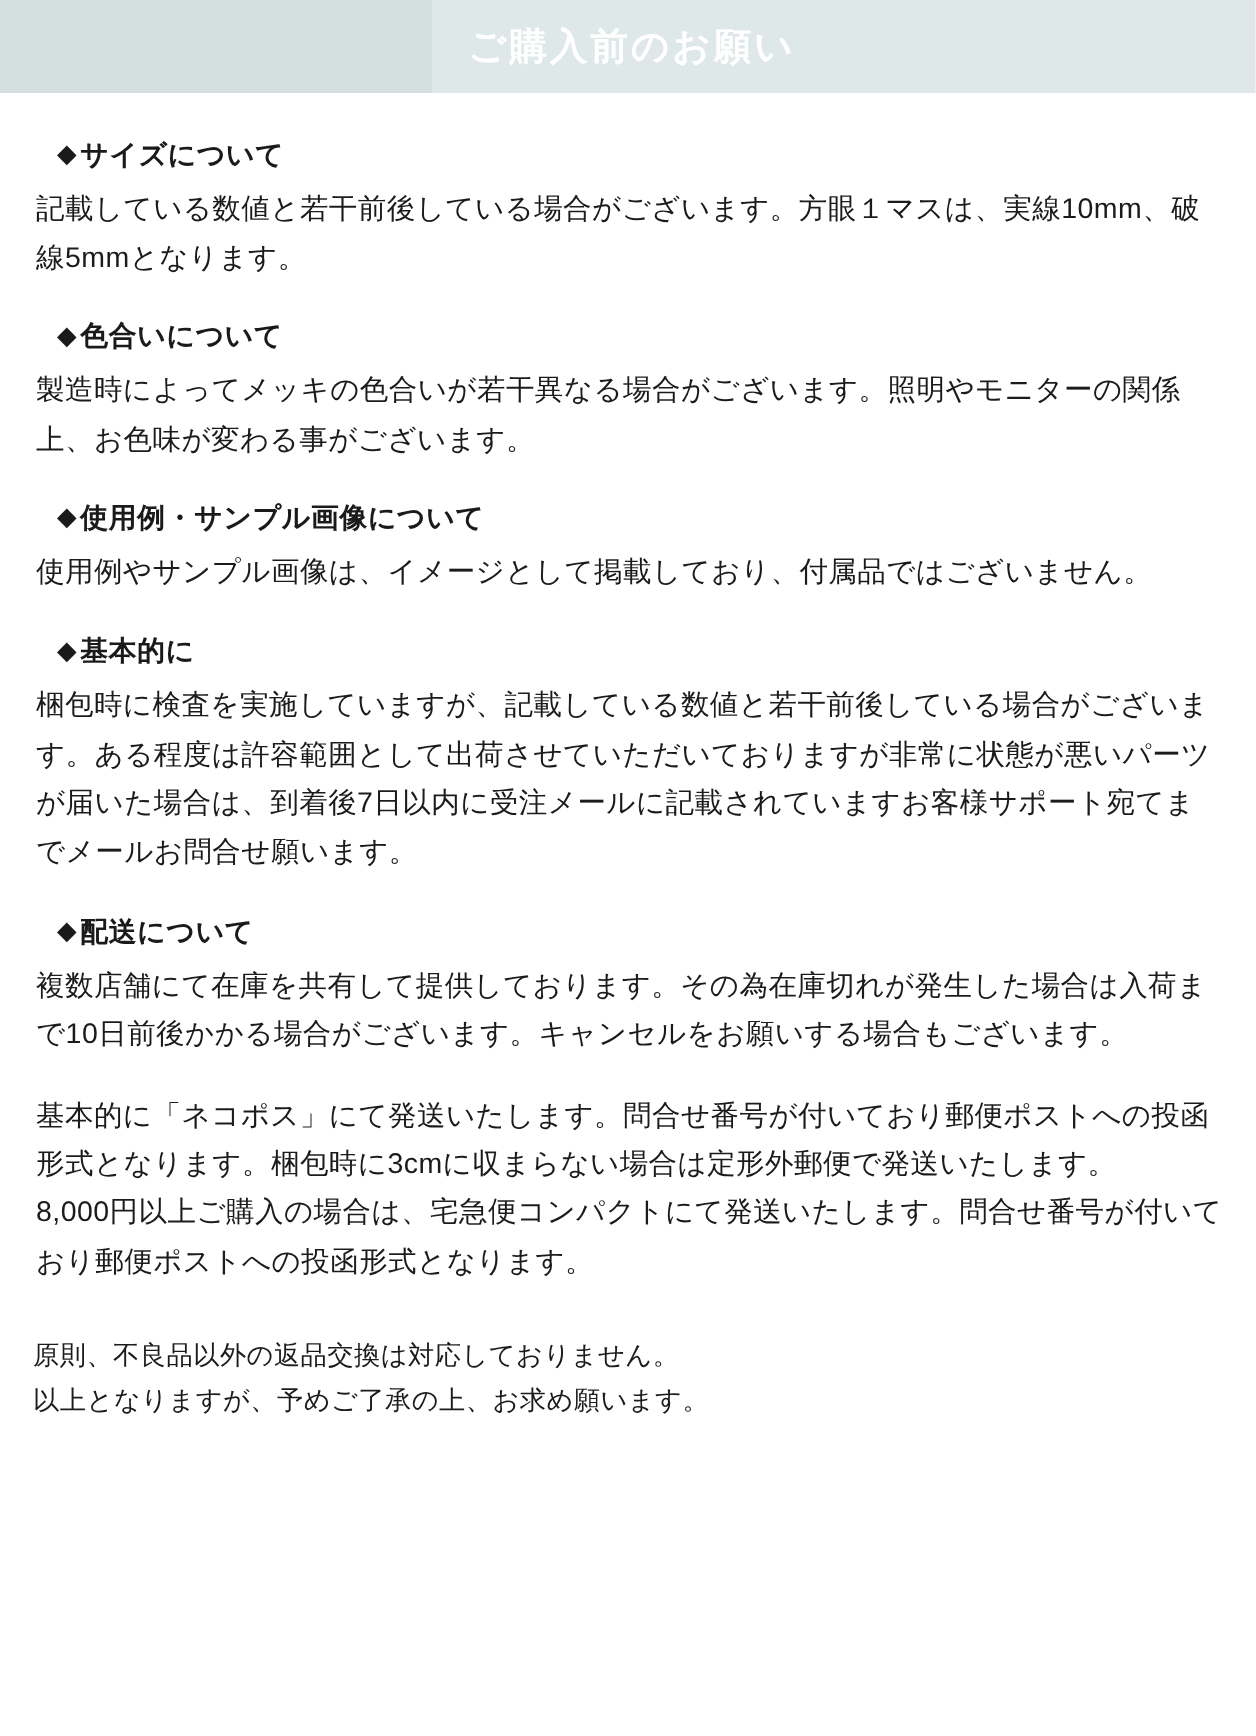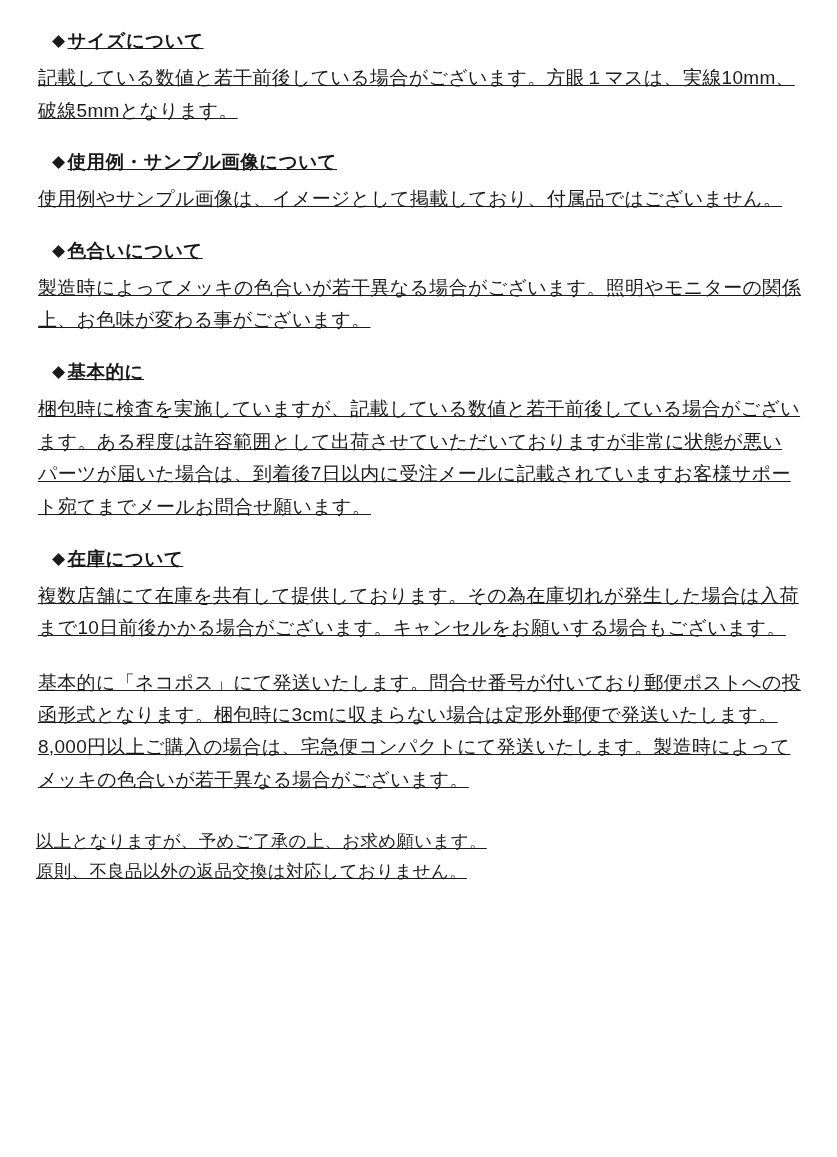--- a/index.html
+++ b/index.html
@@ -38,22 +38,21 @@
     text-align: left;
     font-size: 25px;
     font-weight: bold;
     color: #ffffff;
     letter-spacing: 2px;
     padding-left: 24px;
     line-height: 62px;
     white-space: nowrap;
   }
   .content {
-    padding: 0 36px;
-    text-decoration: underline;
+    padding: 0 22px;
   }
   .section {
     margin-top: 22px;
   }
   .section:first-child {
     margin-top: 28px;
   }
   .sec-head {
     font-size: 18.5px;
     font-weight: bold;
@@ -90,64 +89,68 @@
     letter-spacing: 0.3px;
   }
   .closing p { margin: 0; }
   .tight { line-height: 1.70; }
 </style>
 </head>
 <body>
 
 <div class="page">
 
+  <div class="header-band">
+    <div class="left-block"></div>
+    <div class="header-title">ご購入前のお願い</div>
+  </div>
 
   <div class="content">
 
     <div class="section">
       <h2 class="sec-head"><span class="diamond">◆</span><span>サイズについて</span></h2>
       <div class="sec-body">
         <p>記載している数値と若干前後している場合がございます。方眼１マスは、実線10mm、破線5mmとなります。</p>
       </div>
     </div>
 
     <div class="section">
-      <h2 class="sec-head"><span class="diamond">◆</span><span>使用例・サンプル画像について</span></h2>
+      <h2 class="sec-head"><span class="diamond">◆</span><span>色合いについて</span></h2>
       <div class="sec-body">
-        <p>使用例やサンプル画像は、イメージとして掲載しており、付属品ではございません。</p>
+        <p>製造時によってメッキの色合いが若干異なる場合がございます。照明やモニターの関係上、お色味が変わる事がございます。</p>
       </div>
     </div>
 
     <div class="section">
-      <h2 class="sec-head"><span class="diamond">◆</span><span>色合いについて</span></h2>
+      <h2 class="sec-head"><span class="diamond">◆</span><span>使用例・サンプル画像について</span></h2>
       <div class="sec-body">
-        <p>製造時によってメッキの色合いが若干異なる場合がございます。照明やモニターの関係上、お色味が変わる事がございます。</p>
+        <p>使用例やサンプル画像は、イメージとして掲載しており、付属品ではございません。</p>
       </div>
     </div>
 
     <div class="section">
       <h2 class="sec-head"><span class="diamond">◆</span><span>基本的に</span></h2>
       <div class="sec-body">
         <p>梱包時に検査を実施していますが、記載している数値と若干前後している場合がございます。ある程度は許容範囲として出荷させていただいておりますが非常に状態が悪いパーツが届いた場合は、到着後7日以内に受注メールに記載されていますお客様サポート宛てまでメールお問合せ願います。</p>
       </div>
     </div>
 
     <div class="section">
-      <h2 class="sec-head"><span class="diamond">◆</span><span>在庫について</span></h2>
+      <h2 class="sec-head"><span class="diamond">◆</span><span>配送について</span></h2>
       <div class="sec-body">
         <p>複数店舗にて在庫を共有して提供しております。その為在庫切れが発生した場合は入荷まで10日前後かかる場合がございます。キャンセルをお願いする場合もございます。</p>
       </div>
     </div>
 
     <div class="section">
       <div class="sec-body tight">
         <p>基本的に「ネコポス」にて発送いたします。問合せ番号が付いており郵便ポストへの投函形式となります。梱包時に3cmに収まらない場合は定形外郵便で発送いたします。</p>
-        <p>8,000円以上ご購入の場合は、宅急便コンパクトにて発送いたします。製造時によってメッキの色合いが若干異なる場合がございます。</p>
+        <p>8,000円以上ご購入の場合は、宅急便コンパクトにて発送いたします。問合せ番号が付いており郵便ポストへの投函形式となります。</p>
       </div>
     </div>
 
     <div class="closing">
+      <p>原則、不良品以外の返品交換は対応しておりません。</p>
       <p>以上となりますが、予めご了承の上、お求め願います。</p>
-      <p>原則、不良品以外の返品交換は対応しておりません。</p>
     </div>
 
   </div>
 </div>
 
 </body></html>

